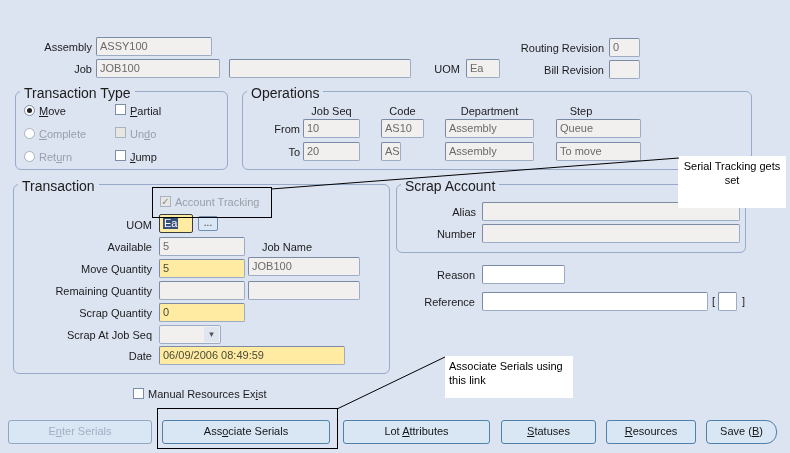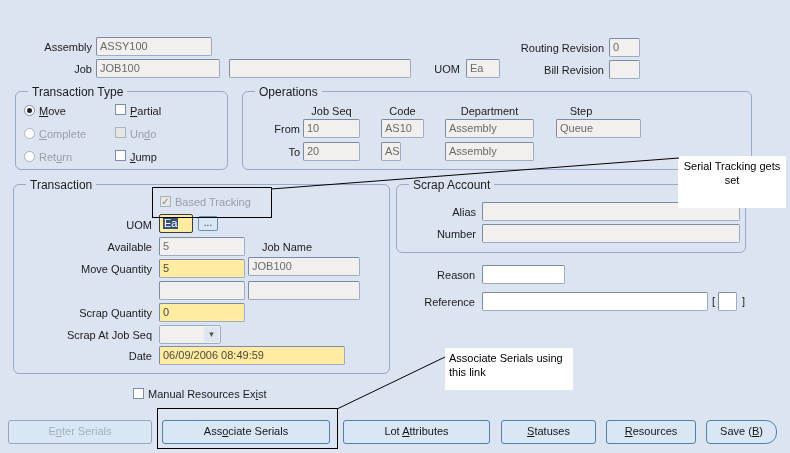--- a/index.html
+++ b/index.html
@@ -25,22 +25,22 @@
   .lbl.dis{color:#9aa0aa;}
   .fld{position:absolute;box-sizing:border-box;height:19px;background:#f1f0ee;
        border:1px solid #9cacc4;border-top-color:#7b8ba3;border-left-color:#7b8ba3;
        border-radius:2px;font-size:11px;line-height:15px;color:#6a6a6a;padding:1px 3px;
        white-space:nowrap;overflow:hidden;}
   .fld.white{background:#ffffff;color:#333;}
   .fld.yellow{background:#ffeca2;color:#4a4a3a;}
   .fld.focus{border-color:#3c3c3c;}
   .sel-text{background:#35517c;color:#fff;padding:0 1px;}
   .grp{position:absolute;border:1px solid #97aac9;border-radius:6px;box-sizing:border-box;}
-  .grp-title{position:absolute;top:-7px;left:12px;background:#dce3f1;padding:0 4px;
-             font-size:12px;color:#1c1c1c;white-space:nowrap;}
+  .grp-title{position:absolute;top:-7px;left:4px;background:#dce3f1;padding:0 4px;
+             font-size:14px;color:#1c1c1c;white-space:nowrap;}
   .chk{position:absolute;width:11px;height:11px;background:#fff;border:1px solid #7d8da5;
        box-sizing:border-box;font-size:10px;line-height:9px;text-align:center;color:#8a8a8a;}
   .chk.disabled{background:#e8e6e2;border-color:#a9b2bf;}
   .radio{position:absolute;width:11px;height:11px;border:1px solid #7d8da5;border-radius:50%;
          background:#fff;box-sizing:border-box;}
   .radio.dis{border-color:#a9b2bf;}
   .radio.on::after{content:"";position:absolute;left:2px;top:2px;width:5px;height:5px;
                    border-radius:50%;background:#222;}
   .btn{position:absolute;height:24px;box-sizing:border-box;background:#d9e7f5;
        border:1px solid #4f81ad;border-radius:3px;font-size:11px;color:#151515;
@@ -104,35 +104,37 @@
   <span class="lbl" style="left:556px;top:105px;width:50px;text-align:center;">Step</span>
   <span class="lbl r" style="left:268px;top:123px;width:32px;">From</span>
   <div class="fld" style="left:303px;top:119px;width:57px;">10</div>
   <div class="fld" style="left:381px;top:119px;width:43px;">AS10</div>
   <div class="fld" style="left:445px;top:119px;width:89px;">Assembly</div>
   <div class="fld" style="left:556px;top:119px;width:85px;">Queue</div>
   <span class="lbl r" style="left:268px;top:146px;width:32px;">To</span>
   <div class="fld" style="left:303px;top:142px;width:57px;">20</div>
   <div class="fld" style="left:381px;top:142px;width:20px;">AS20</div>
   <div class="fld" style="left:445px;top:142px;width:89px;">Assembly</div>
+  <div class="fld" style="left:556px;top:142px;width:85px;">To move</div>
 
   <div class="grp" style="left:13px;top:184px;width:377px;height:190px;">
     <span class="grp-title">Transaction</span>
   </div>
   <span class="chk disabled" style="left:160px;top:196px;">✓</span>
-  <span class="lbl dis" style="left:175px;top:196px;">Based Tracking</span>
+  <span class="lbl dis" style="left:175px;top:196px;">Account Tracking</span>
   <span class="lbl r" style="left:100px;top:219px;width:52px;">UOM</span>
   <div class="fld yellow focus" style="left:159px;top:214px;width:34px;"><span class="sel-text">Ea</span></div>
   <span class="lov-btn" style="left:198px;top:216px;">...</span>
   <span class="lbl r" style="left:60px;top:241px;width:92px;">Available</span>
   <div class="fld" style="left:159px;top:237px;width:86px;">5</div>
   <span class="lbl" style="left:262px;top:241px;">Job Name</span>
   <span class="lbl r" style="left:60px;top:263px;width:92px;">Move Quantity</span>
   <div class="fld yellow" style="left:159px;top:259px;width:86px;">5</div>
   <div class="fld" style="left:248px;top:257px;width:112px;">JOB100</div>
+  <span class="lbl r" style="left:40px;top:285px;width:112px;">Remaining Quantity</span>
   <div class="fld" style="left:159px;top:281px;width:86px;"></div>
   <div class="fld" style="left:248px;top:281px;width:112px;"></div>
   <span class="lbl r" style="left:60px;top:307px;width:92px;">Scrap Quantity</span>
   <div class="fld yellow" style="left:159px;top:303px;width:86px;">0</div>
   <span class="lbl r" style="left:50px;top:329px;width:102px;">Scrap At Job Seq</span>
   <div class="dd" style="left:159px;top:325px;width:62px;">
     <span class="lbl" style="left:3px;top:3px;"></span>
     <span class="arrow">▾</span>
   </div>
   <span class="lbl r" style="left:100px;top:350px;width:52px;">Date</span>
@@ -160,19 +162,19 @@
   <div class="btn disabled" style="left:8px;top:420px;width:144px;">E<u>n</u>ter Serials</div>
   <div class="btn" style="left:162px;top:420px;width:168px;">Ass<u>o</u>ciate Serials</div>
   <div class="btn" style="left:343px;top:420px;width:147px;">Lot <u>A</u>ttributes</div>
   <div class="btn" style="left:501px;top:420px;width:95px;"><u>S</u>tatuses</div>
   <div class="btn" style="left:606px;top:420px;width:90px;"><u>R</u>esources</div>
   <div class="btn save" style="left:706px;top:420px;width:71px;">Save (<u>B</u>)</div>
 
   <div class="ann-rect" style="left:152px;top:187px;width:118px;height:29px;"></div>
   <div class="ann-rect" style="left:157px;top:408px;width:179px;height:39px;"></div>
   <div class="callout" style="left:678px;top:156px;width:108px;height:52px;text-align:center;">Serial Tracking gets set</div>
-  <div class="callout" style="left:445px;top:348px;width:128px;height:42px;text-align:left;">Associate Serials using this link</div>
+  <div class="callout" style="left:445px;top:356px;width:128px;height:42px;text-align:left;">Associate Serials using this link</div>
   <svg class="overlay" width="790" height="453">
     <line x1="271" y1="189" x2="679" y2="158" stroke="#000" stroke-width="1"></line>
     <line x1="445" y1="357" x2="337" y2="409" stroke="#000" stroke-width="1"></line>
   </svg>
 
 </div>
 
 </body></html>

